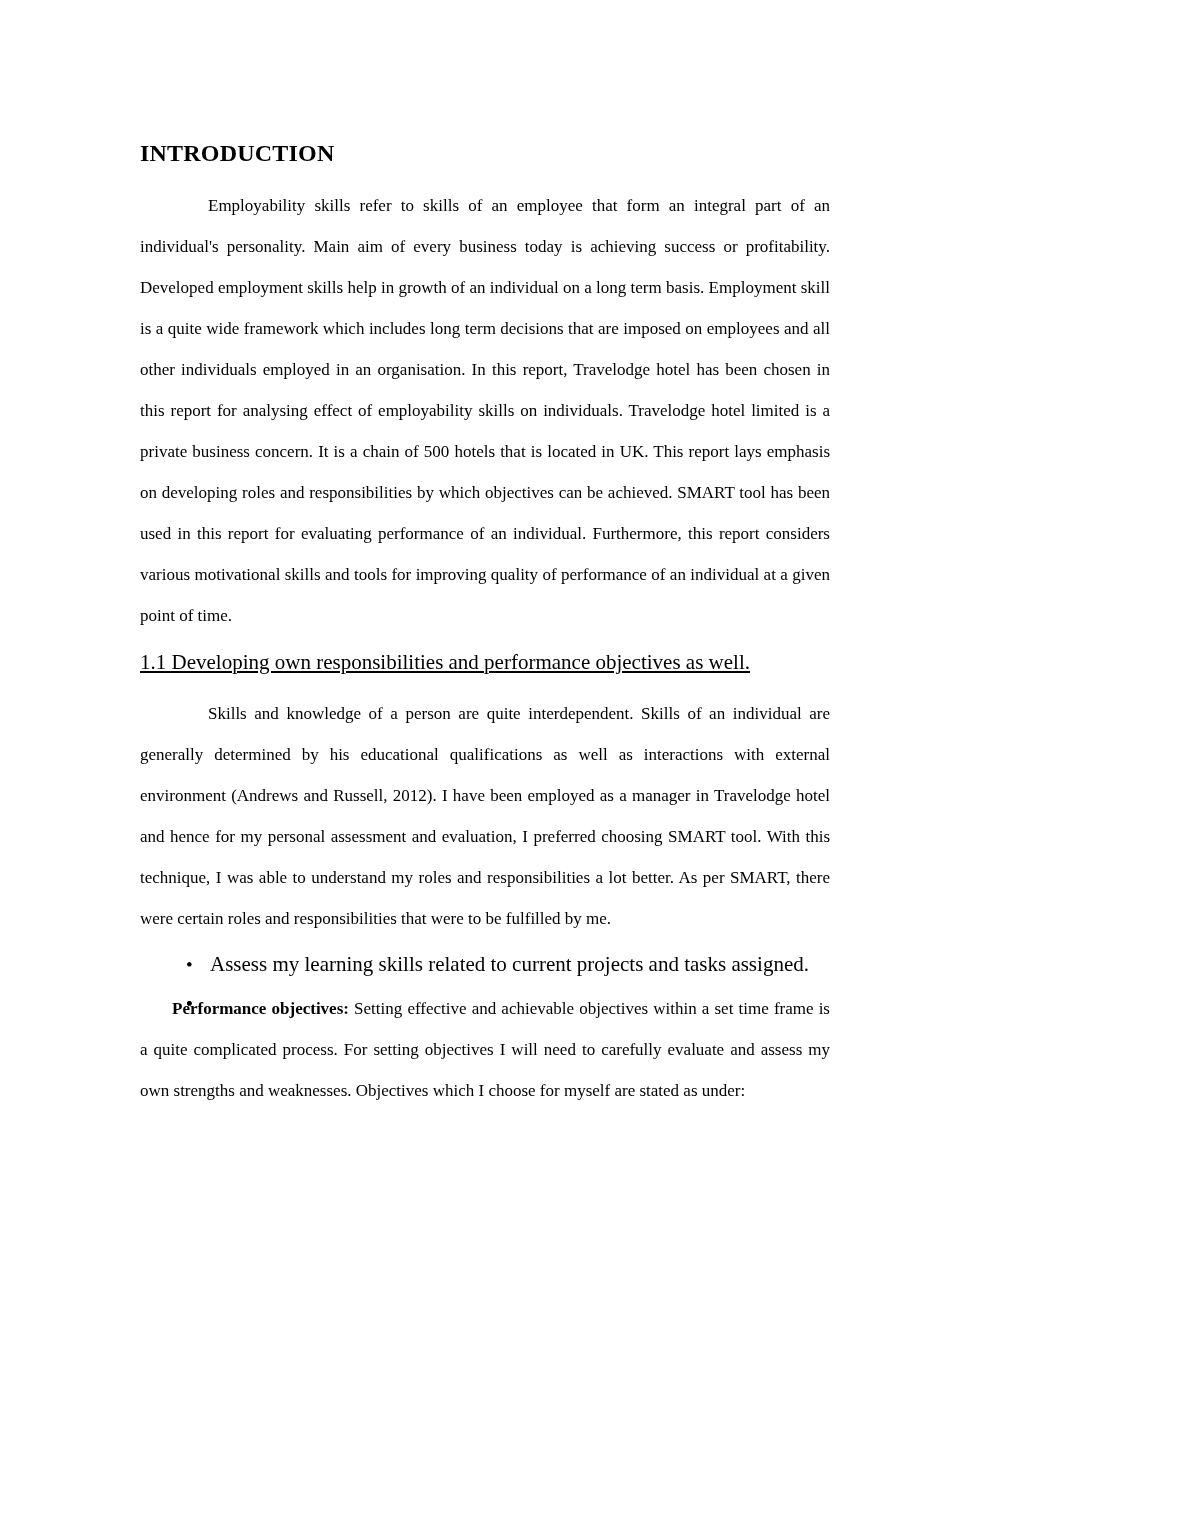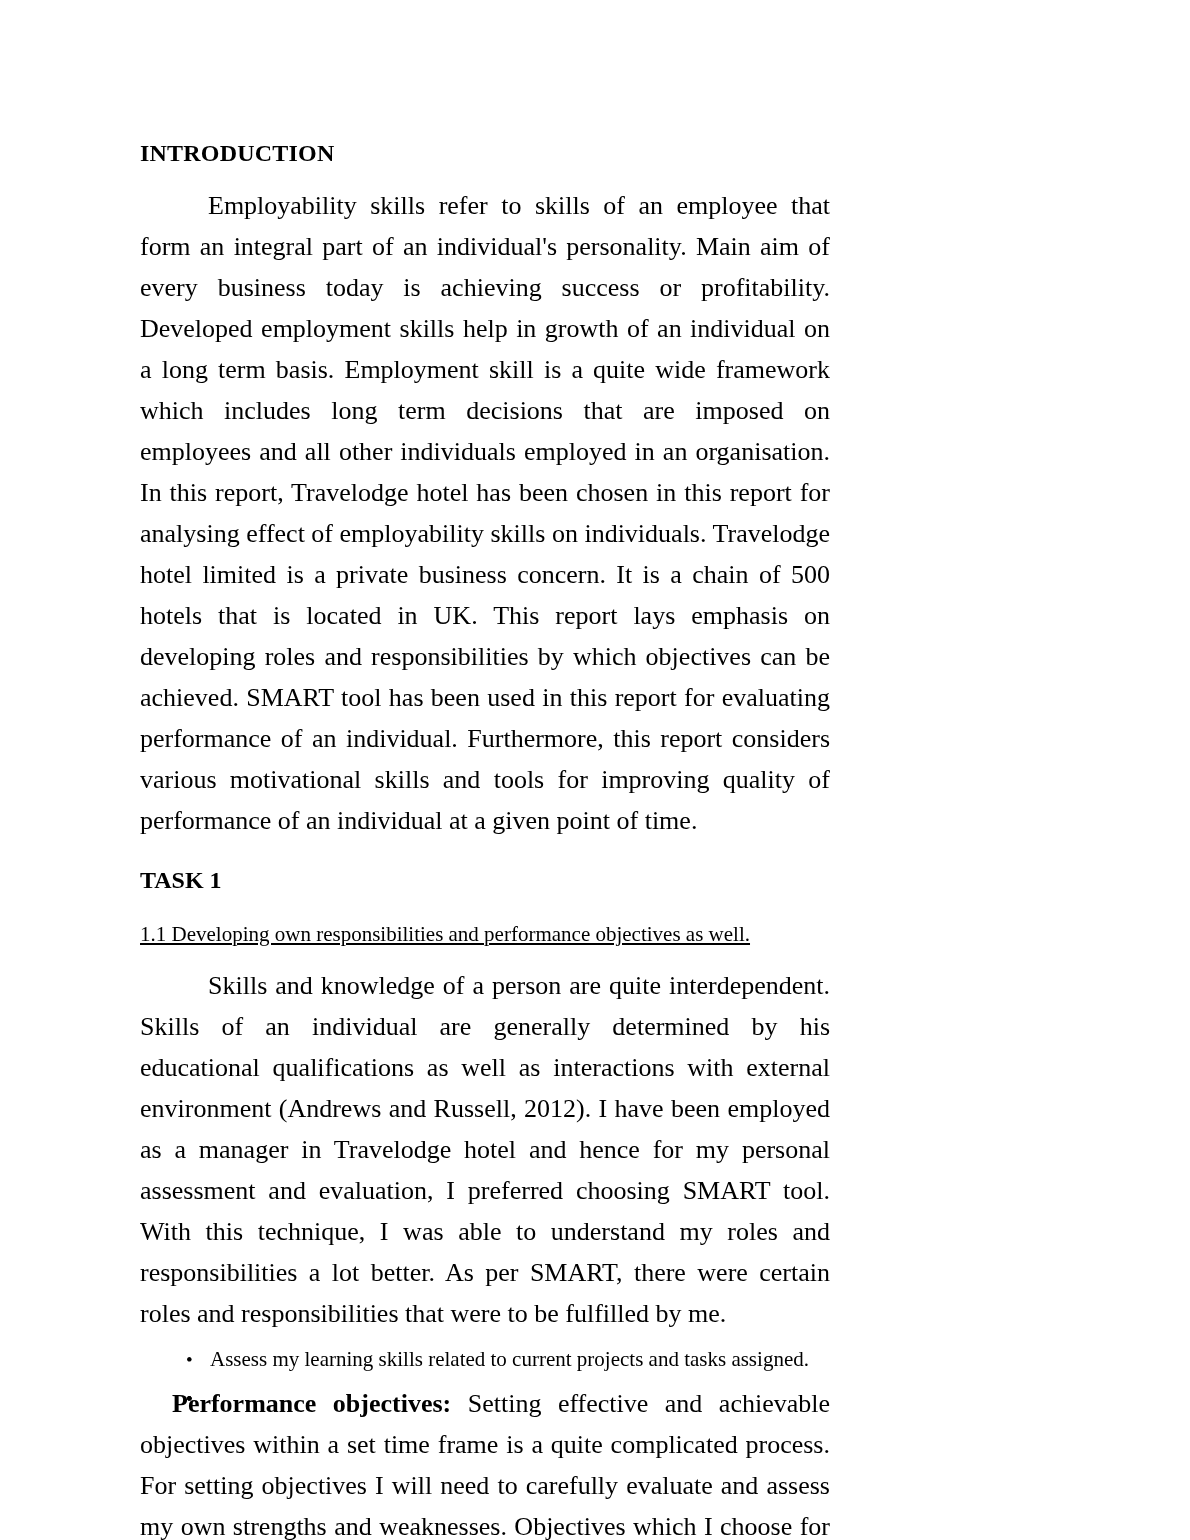--- a/index.html
+++ b/index.html
@@ -33,21 +33,21 @@
     margin: 26px 0 20px 0;
   }
   .sub-heading {
     font-size: 21px;
     font-weight: normal;
     text-decoration: underline;
     margin: 0 0 10px 0;
     line-height: 41px;
   }
   p.body-para {
-    font-size: 26px;
+    font-size: 17px;
     line-height: 41px;
     text-align: justify;
     margin: 0 0 6px 0;
   }
   p.indent-first {
     text-indent: 68px;
   }
   p.small-indent {
     text-indent: 32px;
   }
@@ -78,21 +78,20 @@
 </style>
 </head>
 <body>
 
 <div class="page">
 
   <h1 class="doc-heading">INTRODUCTION</h1>
 
   <p class="body-para indent-first">Employability skills refer to skills of an employee that form an integral part of an individual's personality. Main aim of every business today is achieving success or profitability. Developed employment skills help in growth of an individual on a long term basis. Employment skill is a quite wide framework which includes long term decisions that are imposed on employees and all other individuals employed in an organisation. In this report, Travelodge hotel has been chosen in this report for analysing effect of employability skills on individuals. Travelodge hotel limited is a private business concern. It is a chain of 500 hotels that is located in UK. This report lays emphasis on developing roles and responsibilities by which objectives can be achieved. SMART tool has been used in this report for evaluating performance of an individual. Furthermore, this report considers various motivational skills and tools for improving quality of performance of an individual at a given point of time.</p>
 
-  <h1 class="task-heading">TASK 1</h1>
 
   <div class="sub-heading">1.1 Developing own responsibilities and performance objectives as well.</div>
 
   <p class="body-para indent-first">Skills and knowledge of a person are quite interdependent. Skills of an individual are generally determined by his educational qualifications as well as interactions with external environment (Andrews and Russell, 2012). I have been employed as a manager in Travelodge hotel and hence for my personal assessment and evaluation, I preferred choosing SMART tool. With this technique, I was able to understand my roles and responsibilities a lot better. As per SMART, there were certain roles and responsibilities that were to be fulfilled by me.</p>
 
   <ul class="bullet-list">
     <li>
       <span class="bullet-dot">•</span>
       <span>Assess my learning skills related to current projects and tasks assigned.</span>
     </li>

